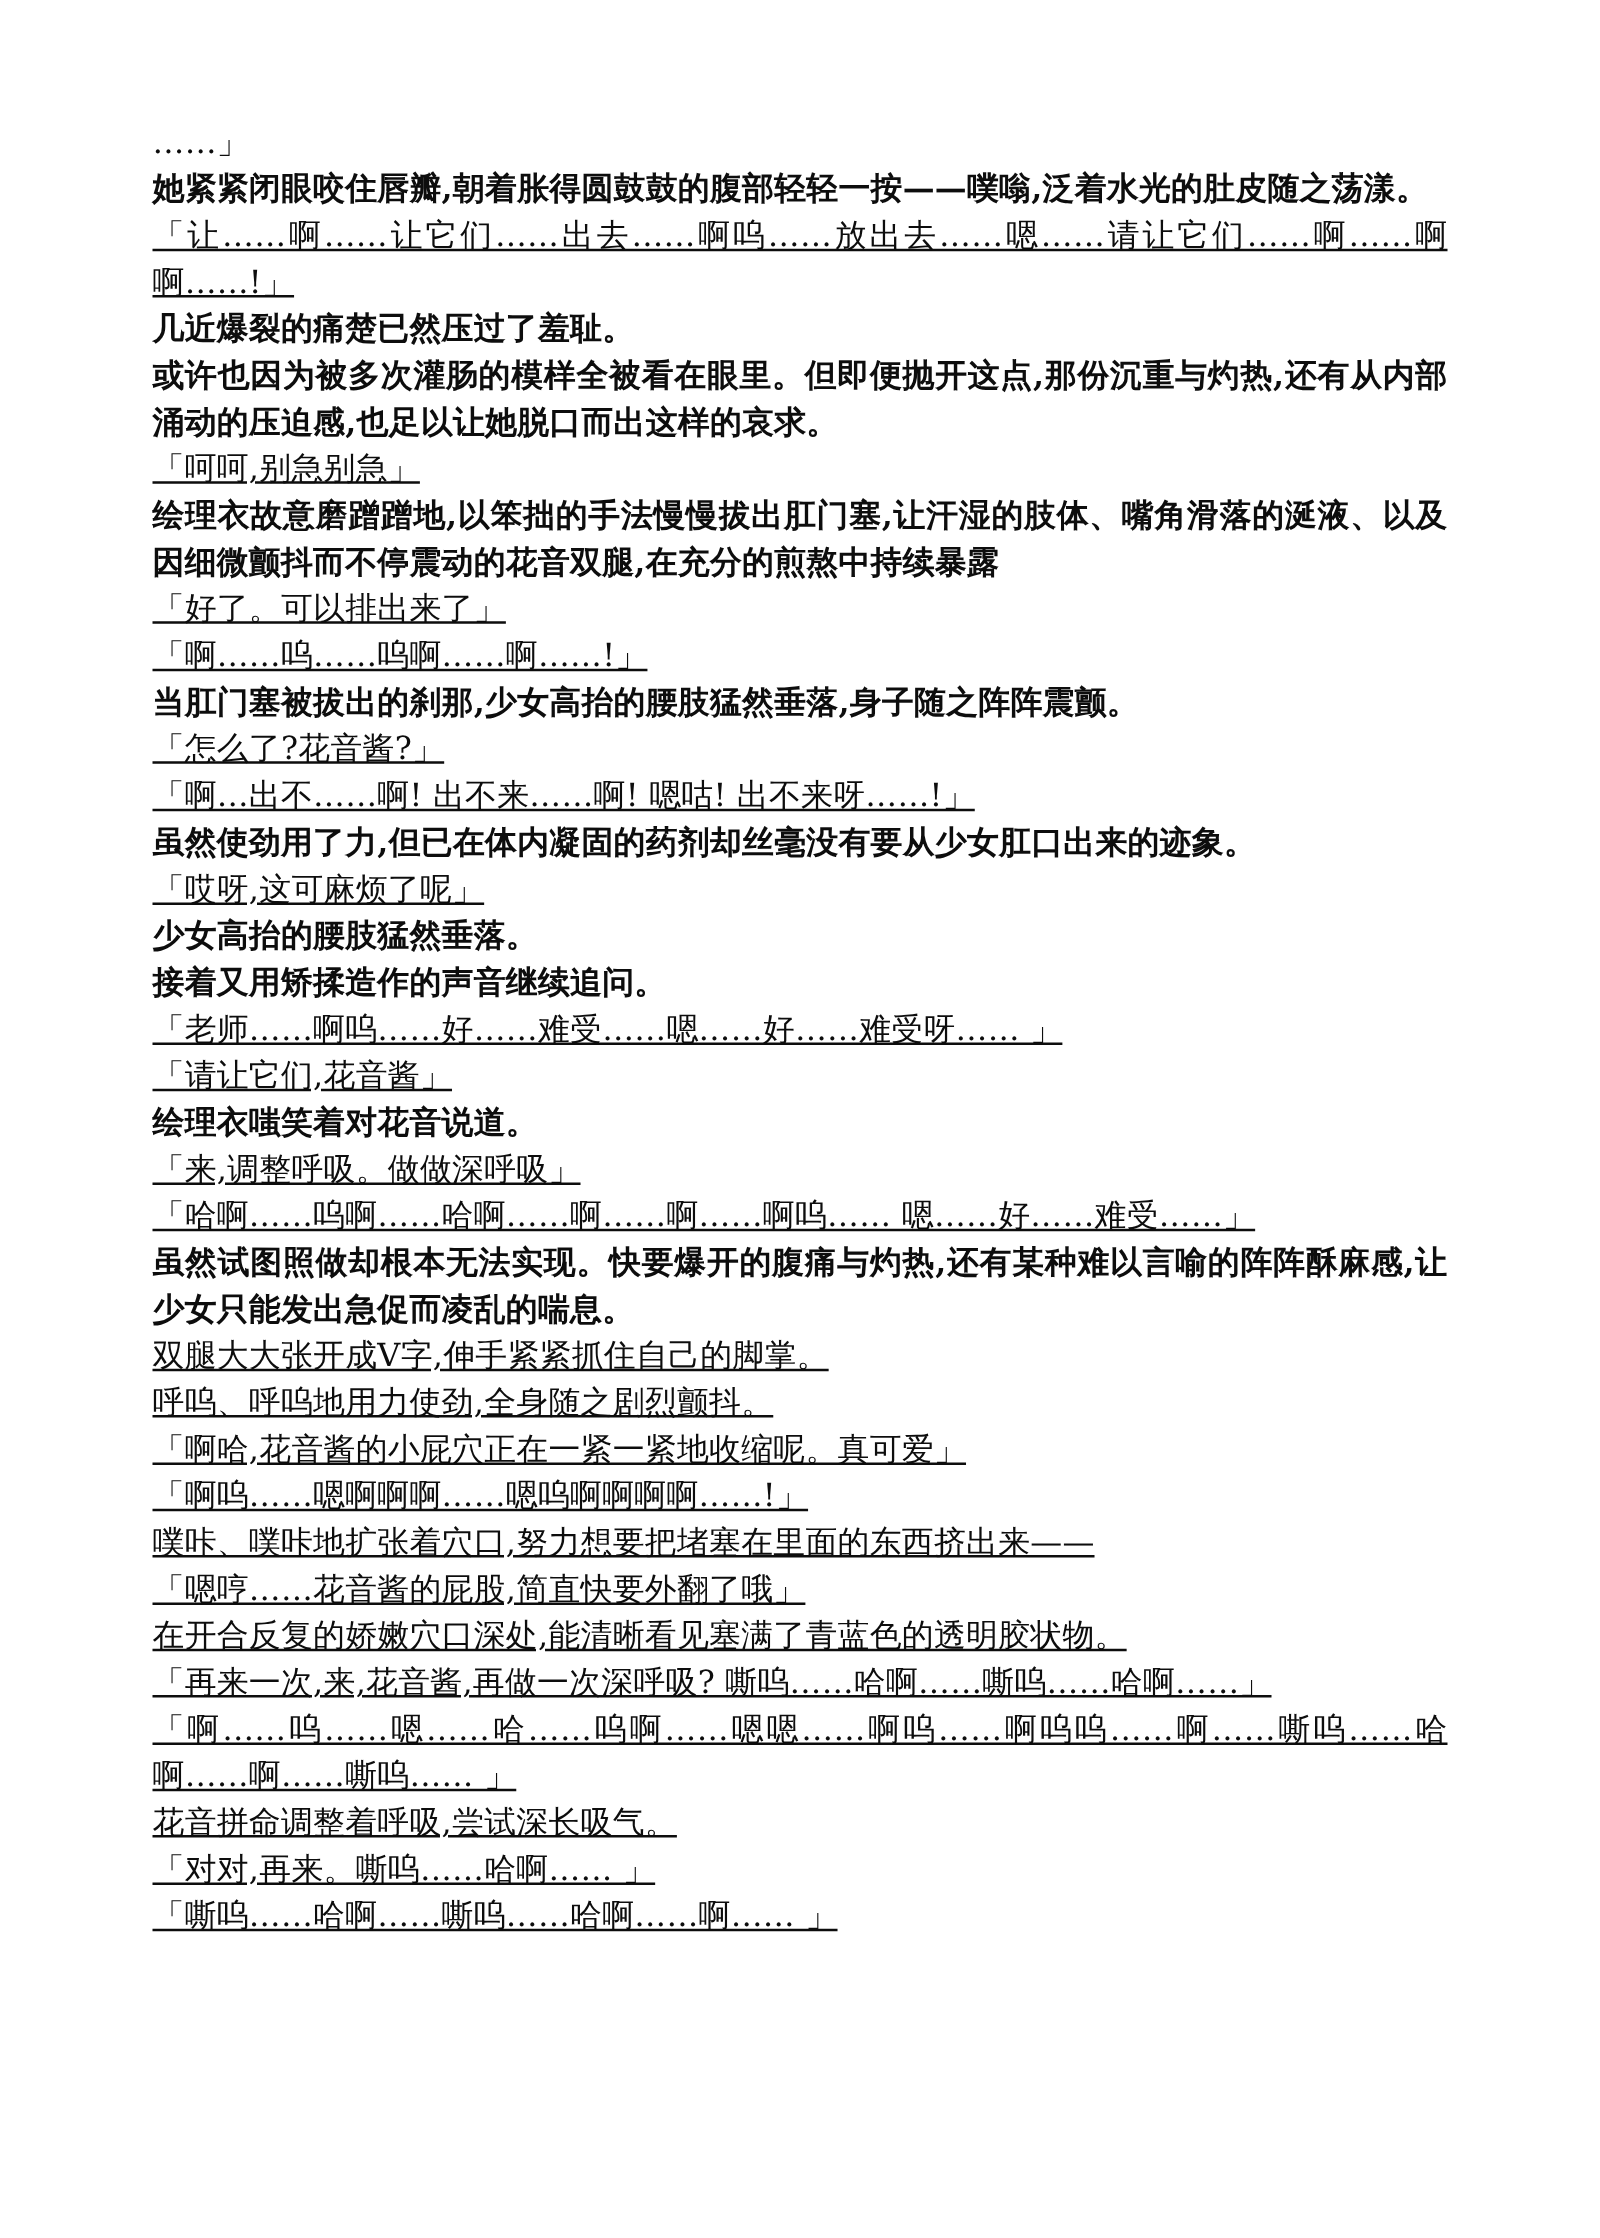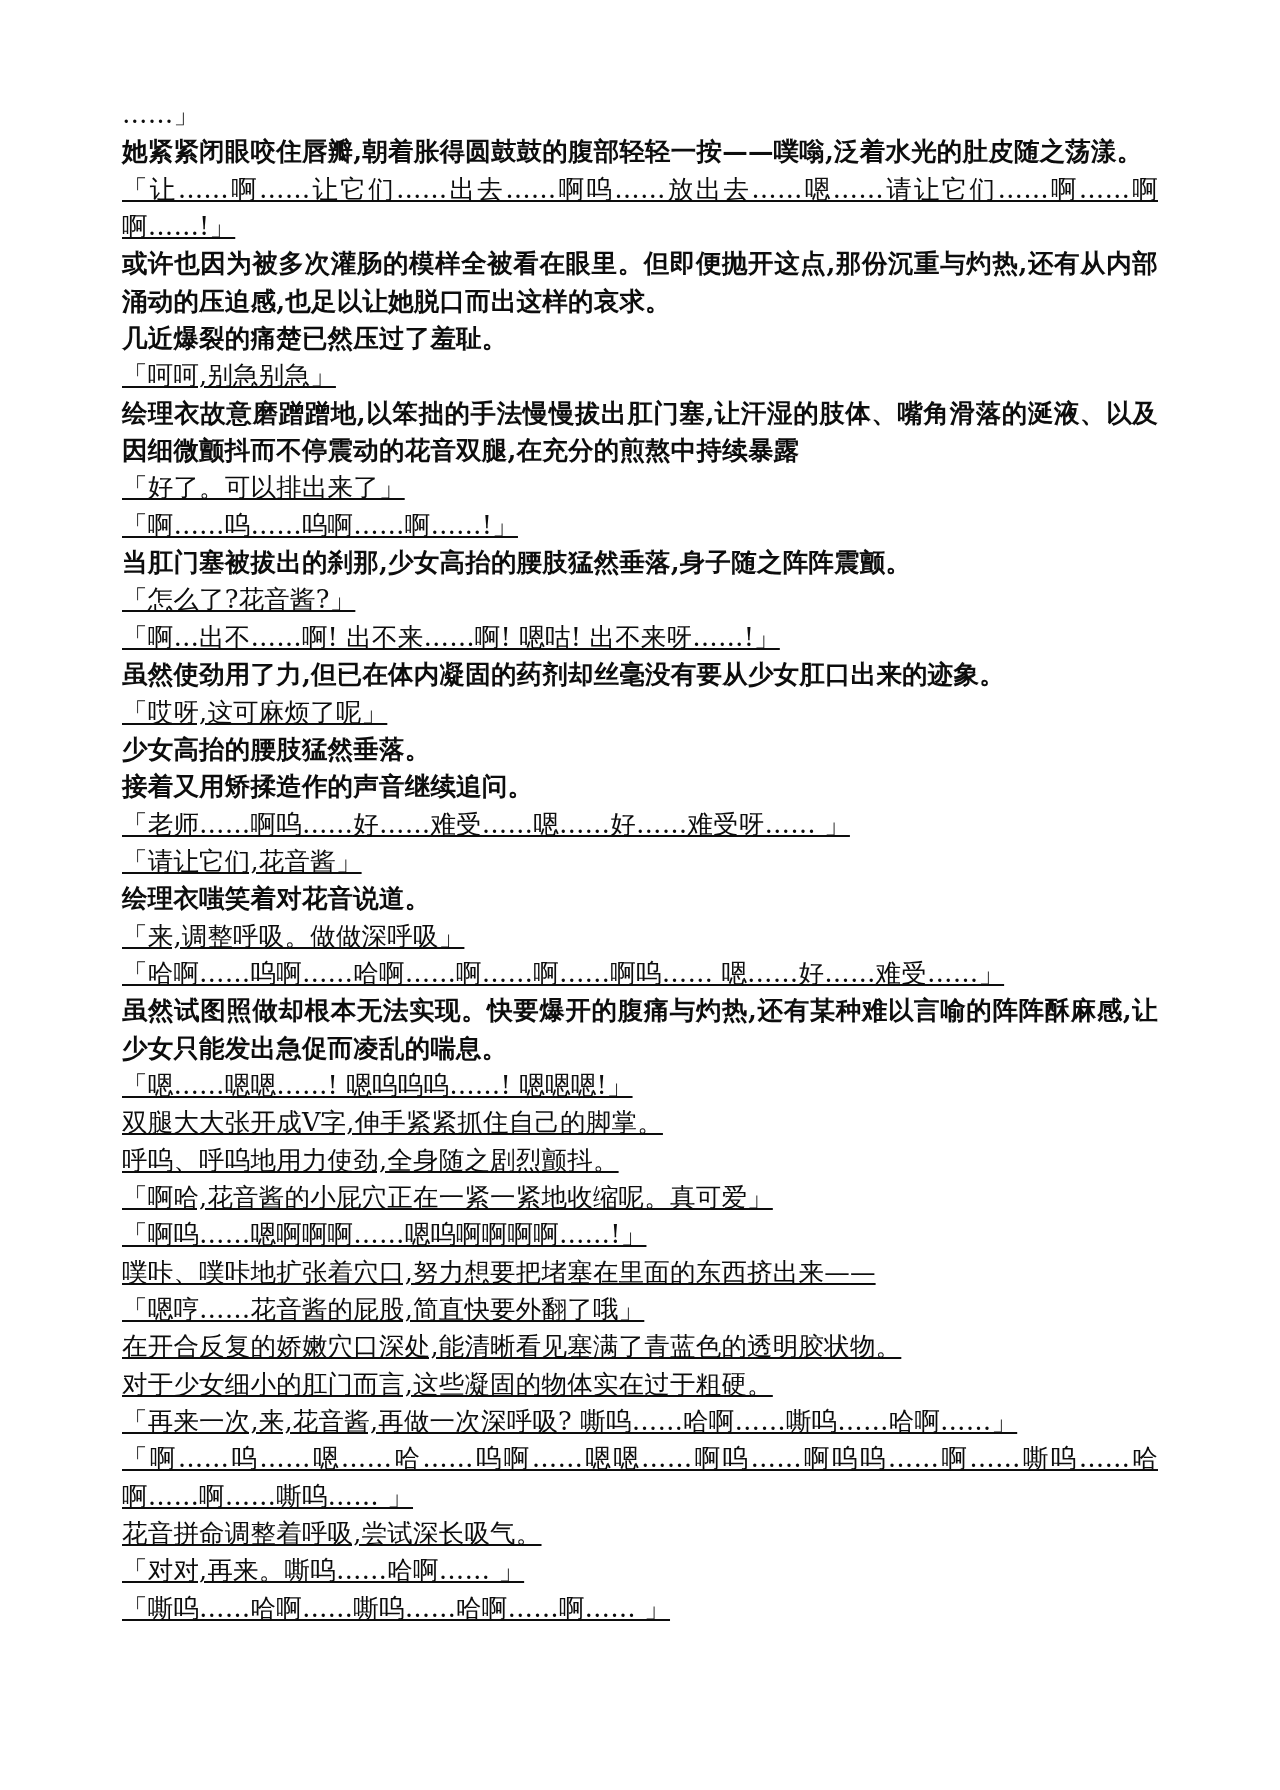--- a/index.html
+++ b/index.html
@@ -43,48 +43,46 @@
 </style>
 </head>
 <body>
 
 <div class="page">
   <div class="body-text">
 
     <p class="p-flush">……」</p>
     <p class="p-indent">她紧紧闭眼咬住唇瓣,朝着胀得圆鼓鼓的腹部轻轻一按——噗嗡,泛着水光的肚皮随之荡漾。</p>
     <p class="p-quote">「让……啊……让它们……出去……啊呜……放出去……嗯……请让它们……啊……啊啊……!」</p>
+    <p class="p-indent">几近爆裂的痛楚已然压过了羞耻。</p>
     <p class="p-indent">或许也因为被多次灌肠的模样全被看在眼里。但即便抛开这点,那份沉重与灼热,还有从内部涌动的压迫感,也足以让她脱口而出这样的哀求。</p>
-    <p class="p-indent">几近爆裂的痛楚已然压过了羞耻。</p>
     <p class="p-quote">「呵呵,别急别急」</p>
     <p class="p-indent">绘理衣故意磨蹭蹭地,以笨拙的手法慢慢拔出肛门塞,让汗湿的肢体、嘴角滑落的涎液、以及因细微颤抖而不停震动的花音双腿,在充分的煎熬中持续暴露</p>
     <p class="p-quote">「好了。可以排出来了」</p>
     <p class="p-quote">「啊……呜……呜啊……啊……!」</p>
     <p class="p-indent">当肛门塞被拔出的刹那,少女高抬的腰肢猛然垂落,身子随之阵阵震颤。</p>
     <p class="p-quote">「怎么了?花音酱?」</p>
     <p class="p-quote">「啊…出不……啊! 出不来……啊! 嗯咕! 出不来呀……!」</p>
     <p class="p-indent">虽然使劲用了力,但已在体内凝固的药剂却丝毫没有要从少女肛口出来的迹象。</p>
     <p class="p-quote">「哎呀,这可麻烦了呢」</p>
     <p class="p-indent">少女高抬的腰肢猛然垂落。</p>
     <p class="p-indent">接着又用矫揉造作的声音继续追问。</p>
     <p class="p-quote">「老师……啊呜……好……难受……嗯……好……难受呀…… 」</p>
     <p class="p-quote">「请让它们,花音酱」</p>
     <p class="p-indent">绘理衣嗤笑着对花音说道。</p>
     <p class="p-quote">「来,调整呼吸。做做深呼吸」</p>
     <p class="p-quote">「哈啊……呜啊……哈啊……啊……啊……啊呜…… 嗯……好……难受……」</p>
     <p class="p-indent">虽然试图照做却根本无法实现。快要爆开的腹痛与灼热,还有某种难以言喻的阵阵酥麻感,让少女只能发出急促而凌乱的喘息。</p>
-    <p class="p-quote">「嗯……嗯嗯……! 嗯呜呜呜……! 嗯嗯嗯!」</p>
     <p class="p-quote">双腿大大张开成V字,伸手紧紧抓住自己的脚掌。</p>
     <p class="p-quote">呼呜、呼呜地用力使劲,全身随之剧烈颤抖。</p>
     <p class="p-quote">「啊哈,花音酱的小屁穴正在一紧一紧地收缩呢。真可爱」</p>
     <p class="p-quote">「啊呜……嗯啊啊啊……嗯呜啊啊啊啊……!」</p>
     <p class="p-quote">噗咔、噗咔地扩张着穴口,努力想要把堵塞在里面的东西挤出来——</p>
     <p class="p-quote">「嗯哼……花音酱的屁股,简直快要外翻了哦」</p>
     <p class="p-quote">在开合反复的娇嫩穴口深处,能清晰看见塞满了青蓝色的透明胶状物。</p>
-    <p class="p-quote">对于少女细小的肛门而言,这些凝固的物体实在过于粗硬。</p>
     <p class="p-quote">「再来一次,来,花音酱,再做一次深呼吸? 嘶呜……哈啊……嘶呜……哈啊……」</p>
     <p class="p-quote">「啊……呜……嗯……哈……呜啊……嗯嗯……啊呜……啊呜呜……啊……嘶呜……哈啊……啊……嘶呜…… 」</p>
     <p class="p-quote">花音拼命调整着呼吸,尝试深长吸气。</p>
     <p class="p-quote">「对对,再来。嘶呜……哈啊…… 」</p>
     <p class="p-quote">「嘶呜……哈啊……嘶呜……哈啊……啊…… 」</p>
 
   </div>
 </div>
 
 </body></html>

